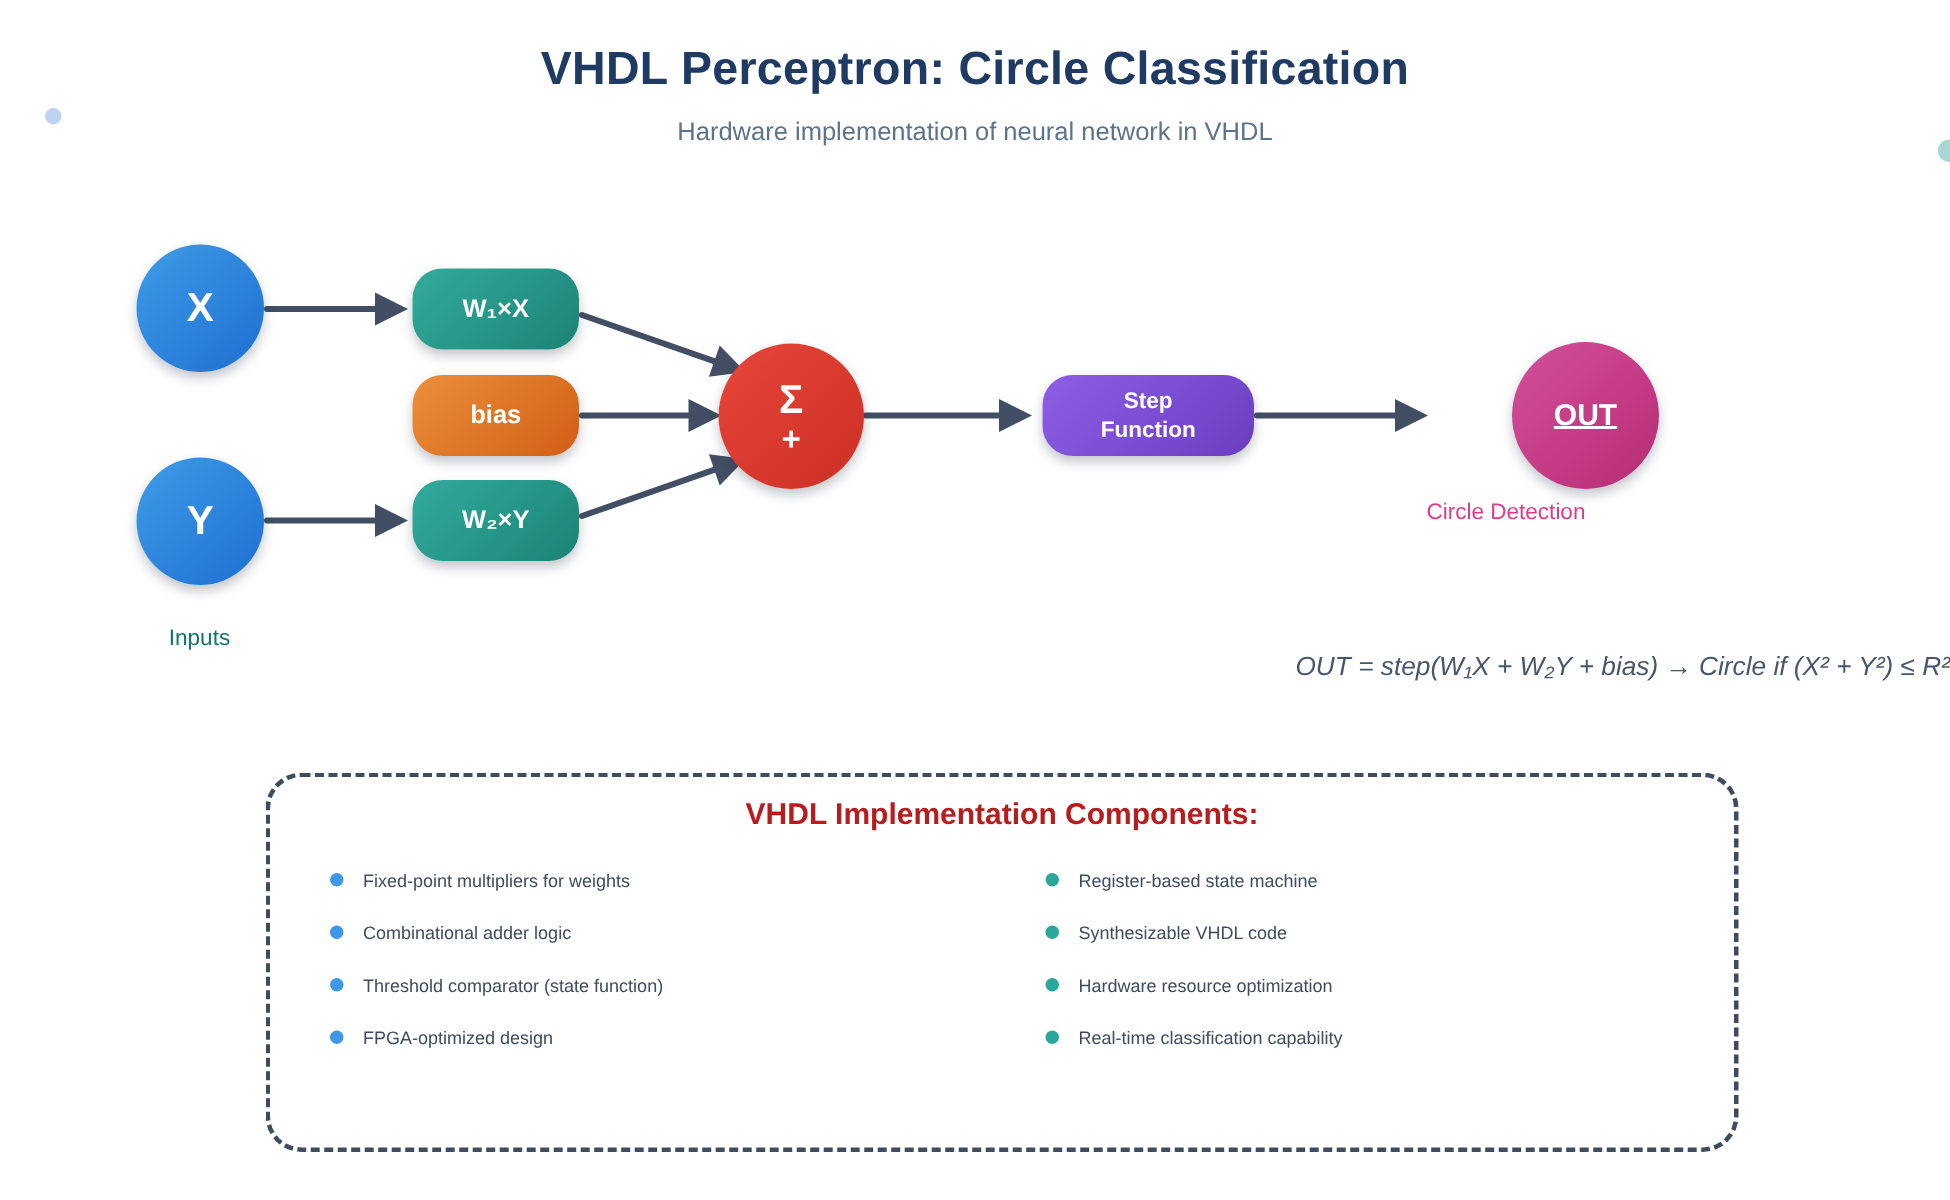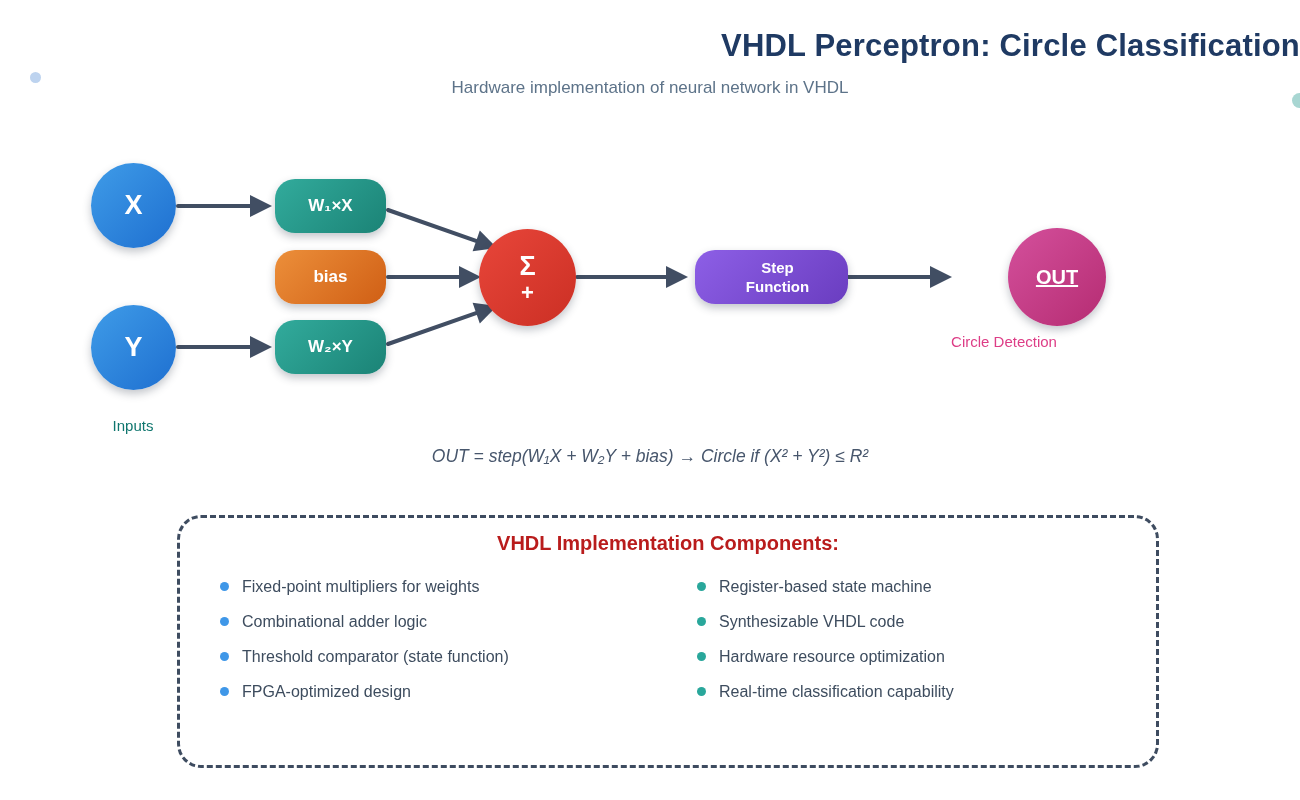--- a/index.html
+++ b/index.html
@@ -3,21 +3,21 @@
 <meta charset="utf-8">
 <style>
   html,body{margin:0;padding:0;}
   body{
     width:1300px;height:800px;position:relative;overflow:hidden;
     background:#ffffff;font-family:"Liberation Sans",sans-serif;
     -webkit-font-smoothing:antialiased;
   }
   
   .page-title{
-    position:absolute;top:28px;left:0;width:100%;text-align:right;
+    position:absolute;top:28px;left:0;width:100%;text-align:center;
     font-size:31px;font-weight:bold;color:#1f3a63;letter-spacing:.2px;margin:0;
   }
   .page-subtitle{
     position:absolute;top:78px;left:0;width:100%;text-align:center;
     font-size:17px;color:#5d7389;margin:0;
   }
   .deco-dot{position:absolute;border-radius:50%;}
   .deco-dot.left{left:30px;top:72px;width:11px;height:11px;background:#bdd3ef;}
   .deco-dot.right{left:1292px;top:93px;width:15px;height:15px;background:#a8d6d2;}
 
@@ -44,55 +44,55 @@
   .node-bias{top:250px;background:linear-gradient(135deg,#ec8f3a 0%,#d05f15 100%);}
   .node-w2y{top:320px;background:linear-gradient(135deg,#32ab9c 0%,#1b8376 100%);}
 
   .node-sum{left:479px;top:229px;width:97px;height:97px;
     background:linear-gradient(135deg,#e8463a 0%,#cb2f24 100%);}
   .node-sum .sigma{font-size:27px;line-height:30px;}
   .node-sum .plus{font-size:22px;line-height:24px;}
 
   .node-step{left:695px;top:250px;width:141px;height:54px;flex-direction:column;
     font-size:15px;line-height:19px;
-    background:linear-gradient(135deg,#8d5fe6 0%,#6a3dc0 100%);padding-left:12px;}
+    background:linear-gradient(135deg,#8d5fe6 0%,#6a3dc0 100%);}
 
   .node-out{left:1008px;top:228px;width:98px;height:98px;font-size:20px;
     background:linear-gradient(135deg,#d4509c 0%,#b52c72 100%);text-decoration:underline;}
 
   .label-inputs{
     position:absolute;left:58px;top:417px;width:150px;text-align:center;
     font-size:15px;color:#0f766e;
   }
   .label-circle-detection{
     position:absolute;left:904px;top:333px;width:200px;text-align:center;
     font-size:15px;color:#dd3d86;
   }
   .formula{
-    position:absolute;left:0;top:446px;width:100%;text-align:center;
+    position:absolute;left:0;top:434px;width:100%;text-align:right;
     font-size:17.5px;font-style:italic;color:#47566c;
   }
 
   
   .components-box{
     position:absolute;left:177px;top:515px;width:982px;height:253px;
     box-sizing:border-box;border:3px dashed #3e4c60;border-radius:24px;
     background:#ffffff;
   }
   .components-title{
     margin:14px 0 0 0;text-align:center;
     font-size:20px;font-weight:bold;color:#b91c1c;
   }
   .components-columns{display:flex;padding:14px 0 0 40px;}
   .components-columns ul{list-style:none;margin:0;padding:0;}
   .col-left{width:477px;}
   .col-right{flex:1;}
   .components-columns li{
     height:35px;display:flex;align-items:center;gap:13px;
-    font-size:16px;color:#3d4c5e;
+    font-size:12px;color:#3d4c5e;
   }
   .bullet{width:9px;height:9px;border-radius:50%;flex:0 0 9px;}
   .col-left .bullet{background:#3f97e8;}
   .col-right .bullet{background:#29a79b;}
 </style>
 </head>
 <body>
 
 <h1 class="page-title">VHDL Perceptron: Circle Classification</h1>
 <div class="page-subtitle">Hardware implementation of neural network in VHDL</div>

